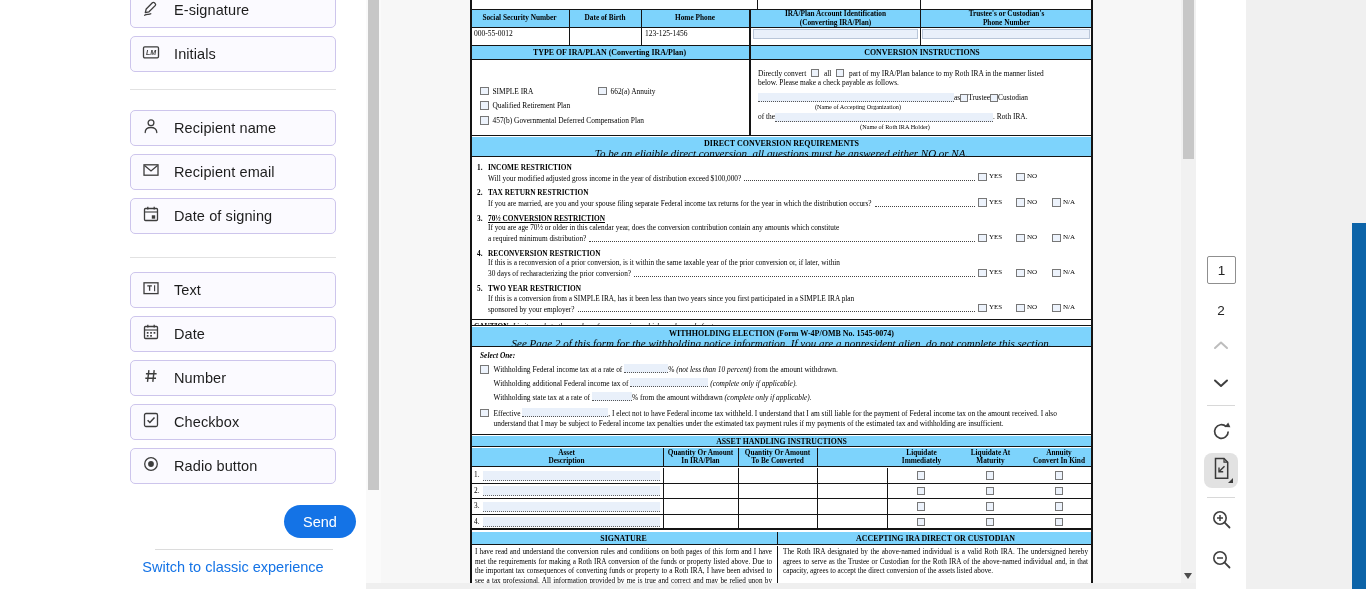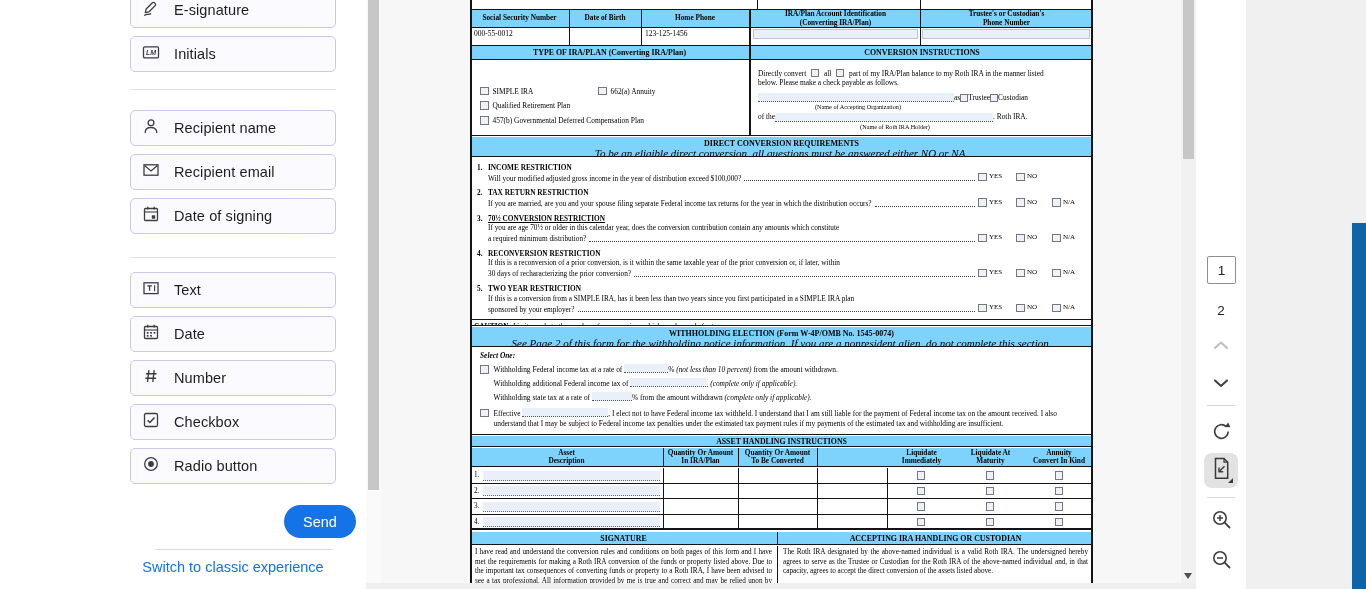--- a/index.html
+++ b/index.html
@@ -551,21 +551,21 @@
         </div>
       <div class="vl" style="left:193px"></div>
       <div class="vl" style="left:268px"></div>
       <div class="vl" style="left:347px"></div>
       <div class="vl" style="left:417px"></div>
     </div>
 
     <div class="band gray bb" style="top:532px;height:13px">
       <div class="ctitle" style="left:0;width:307px">SIGNATURE</div>
       <div class="vl" style="left:307px"></div>
-      <div class="ctitle" style="left:308px;width:315px">ACCEPTING IRA HANDLING OR CUSTODIAN</div>
+      <div class="ctitle" style="left:308px;width:315px">ACCEPTING IRA DIRECT OR CUSTODIAN</div>
     </div>
 
     <div class="band" style="top:546px;height:37px">
       <div class="vl" style="left:307px"></div>
       <div class="sigtext" style="left:0;width:307px">I have read and understand the conversion rules and conditions on both pages of this form and I have met the requirements for making a Roth IRA conversion of the funds or property listed above. Due to the important tax consequences of converting funds or property to a Roth IRA, I have been advised to see a tax professional. All information provided by me is true and correct and may be relied upon by the Trustee or Custodian of</div>
       <div class="sigtext" style="left:308px;width:315px">The Roth IRA designated by the above-named individual is a valid Roth IRA. The undersigned hereby agrees to serve as the Trustee or Custodian for the Roth IRA of the above-named individual and, in that capacity, agrees to accept the direct conversion of the assets listed above.</div>
     </div>
   </div>
 </main>
 

